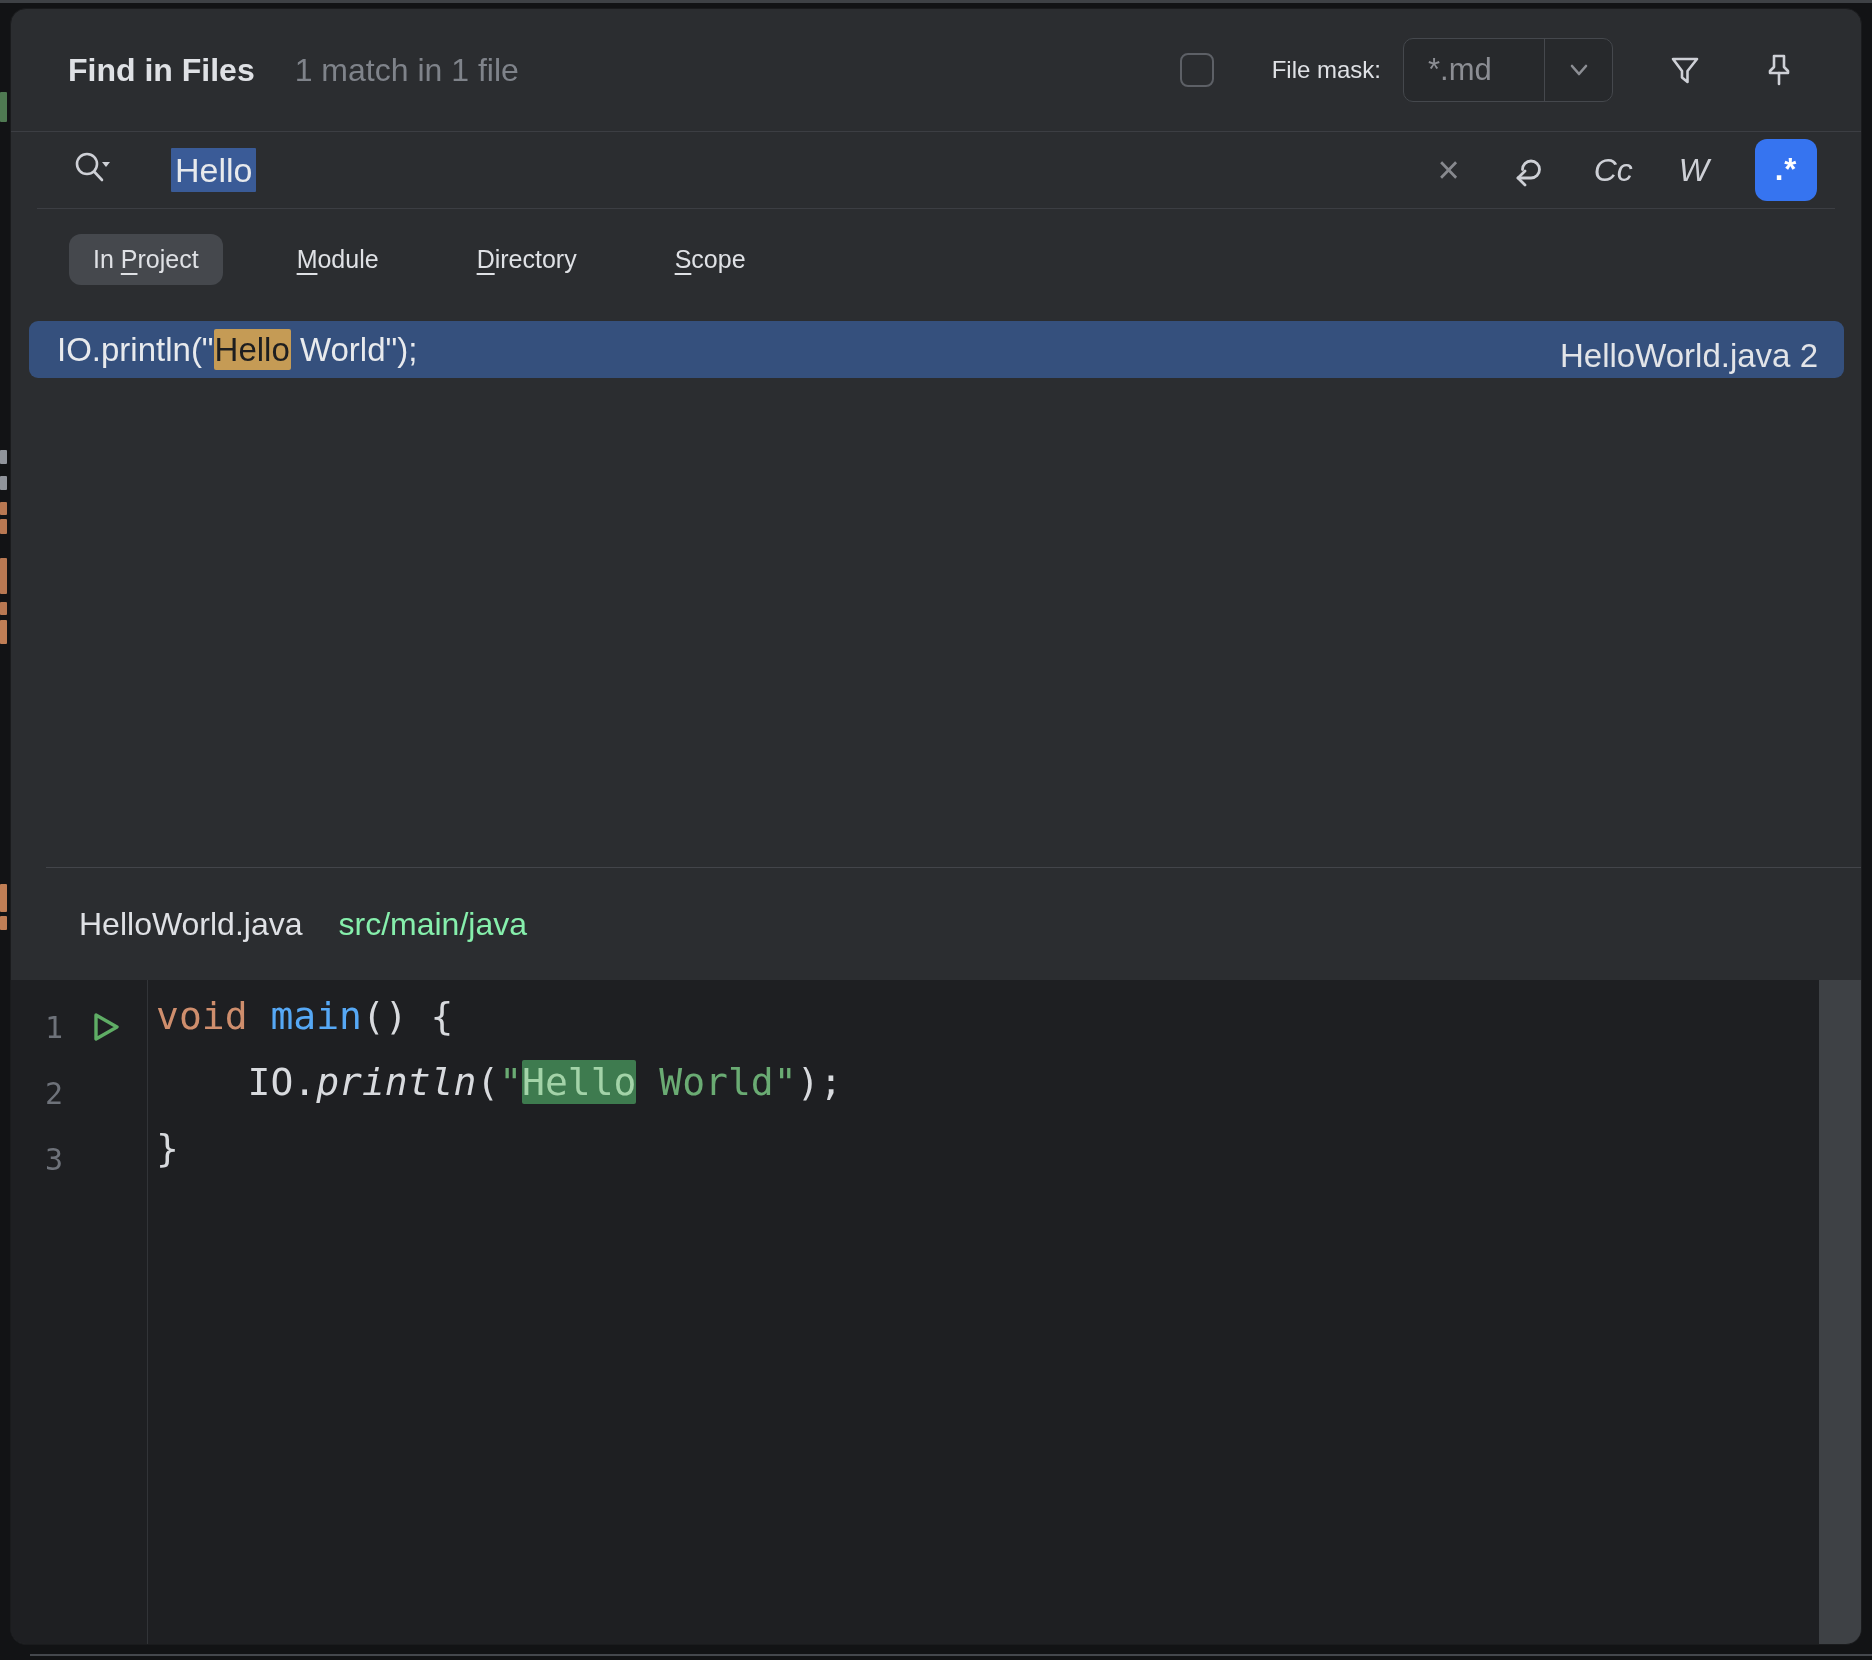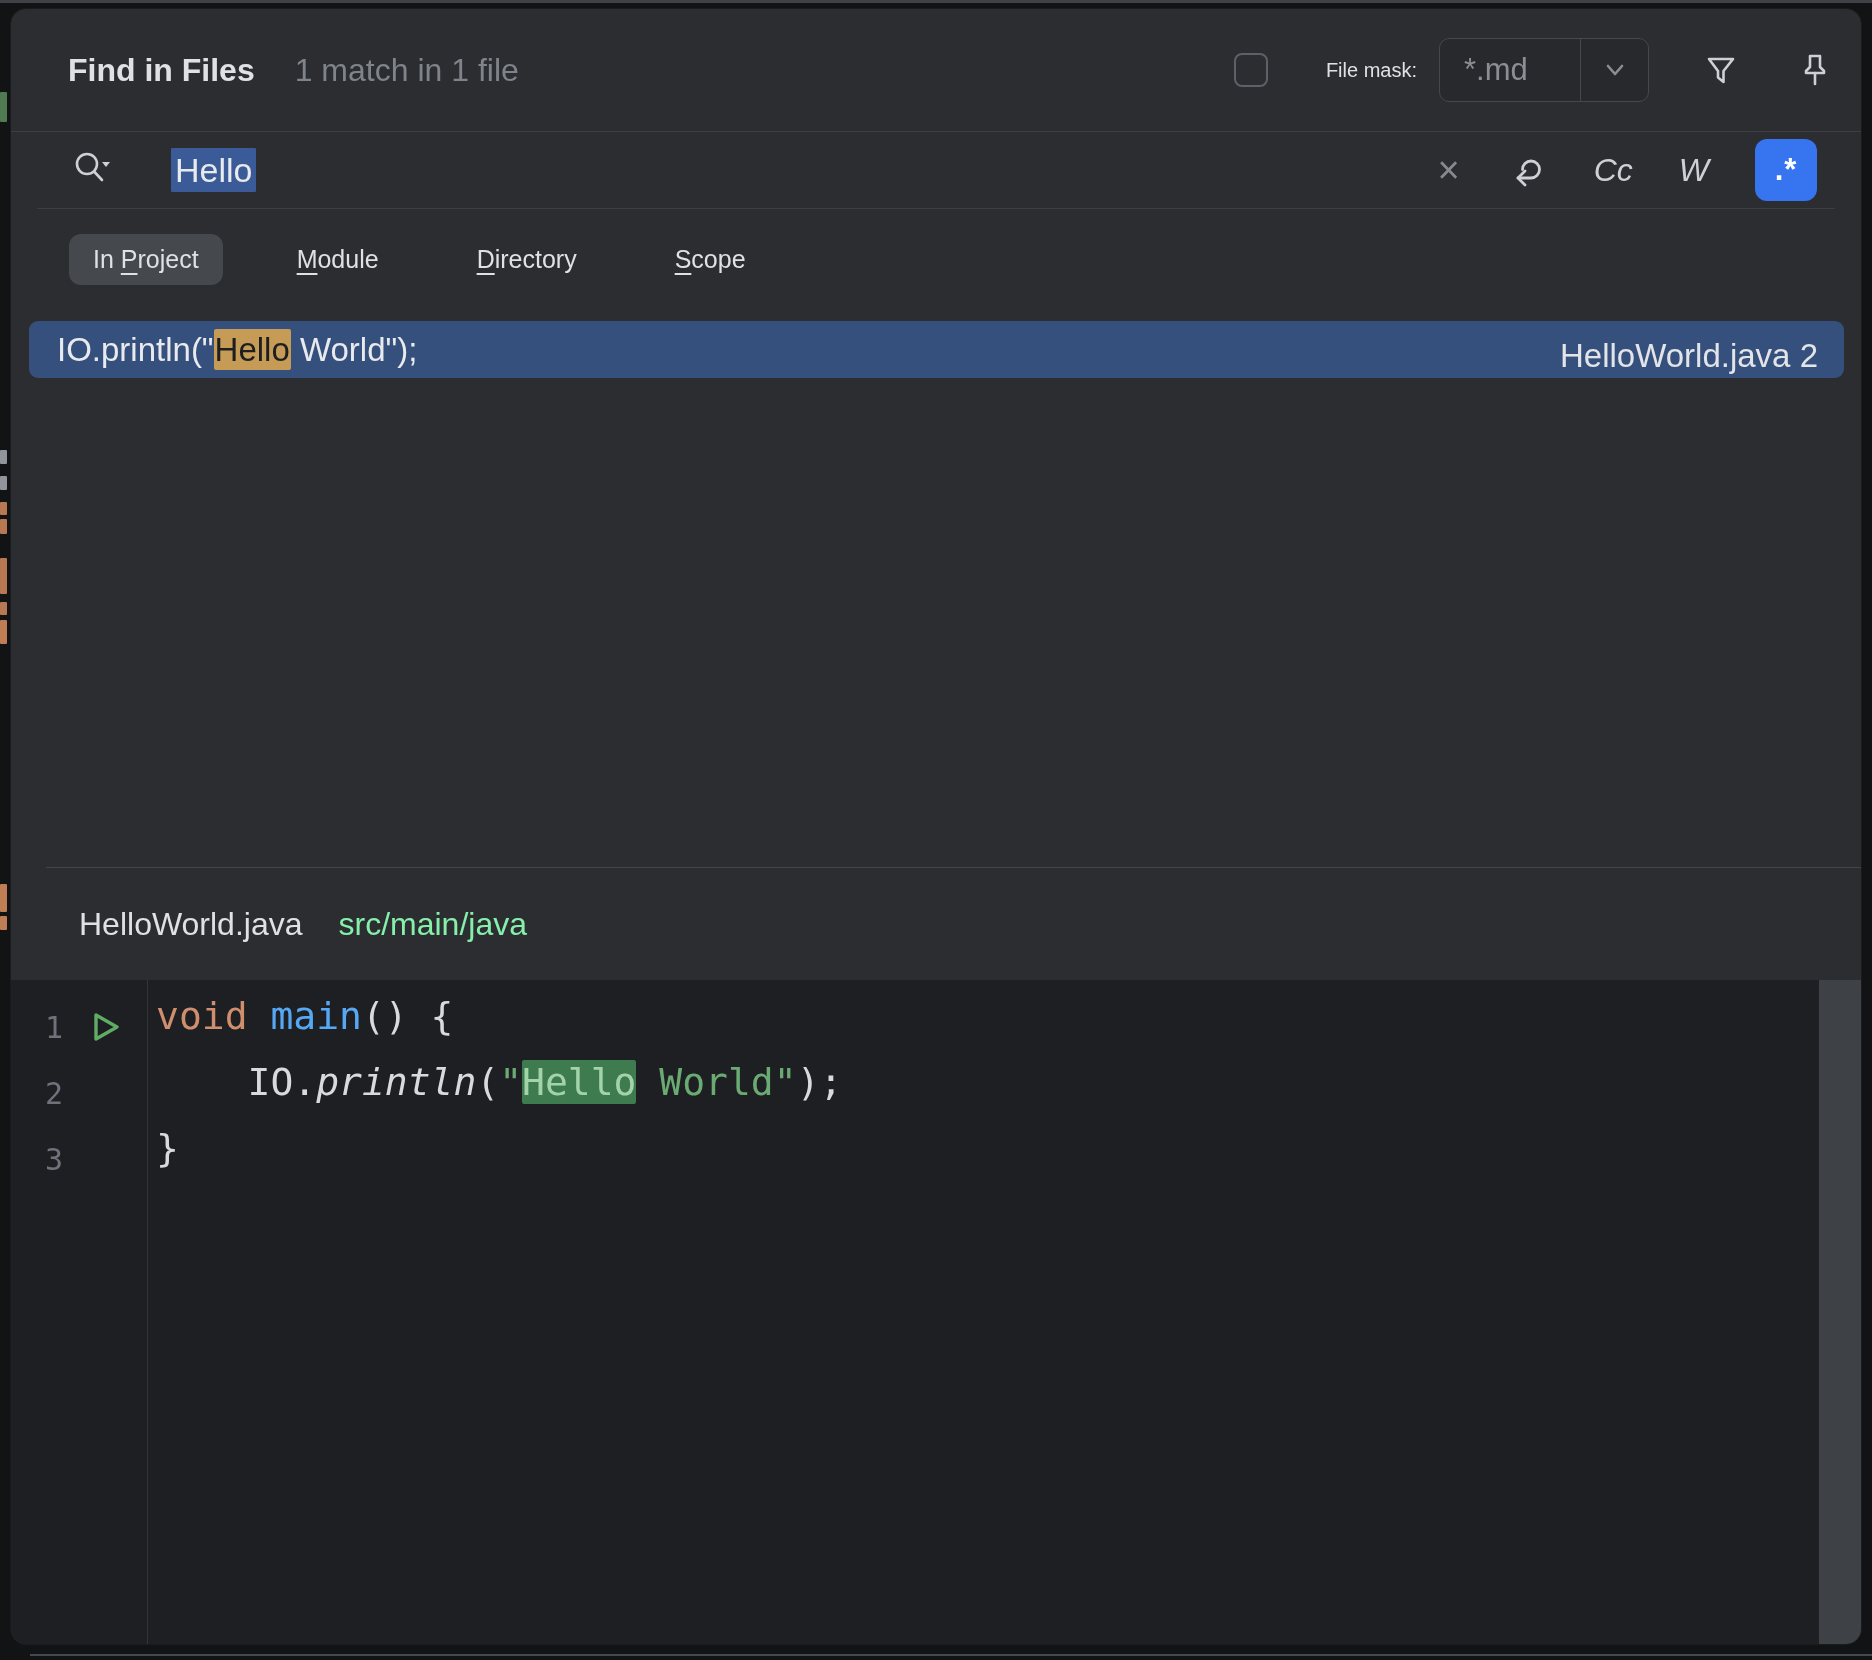--- a/index.html
+++ b/index.html
@@ -17,26 +17,26 @@
   .dialog {
     position:absolute; left:10px; top:8px; width:1852px; height:1637px;
     background:#2B2D30; border:1px solid #1A1B1D; border-radius:16px;
     display:flex; flex-direction:column; overflow:hidden;
   }
   .divider { height:1px; background:#3C3E43; flex:none; }
   .divider.inset { margin:0 26px; }
   .splitter { height:1px; background:#43454A; margin-left:35px; flex:none; }
 
   
-  .hdr { height:122px; flex:none; display:flex; align-items:center; padding:0 24px 0 57px; }
+  .hdr { height:122px; flex:none; display:flex; align-items:center; padding:0 60px 0 57px; }
   .hdr-title { font-size:32px; font-weight:bold; color:#DFE1E5; }
   .hdr-summary { font-size:32px; color:#7F838A; margin-left:40px; }
   .mask-group { margin-left:auto; display:flex; align-items:center; }
   .checkbox { width:34px; height:34px; border:2.5px solid #5D6066; border-radius:8px; background:transparent; flex:none; }
-  .mask-label { font-size:20px; color:#DFE1E5; margin-left:58px; }
+  .mask-label { font-size:24px; color:#DFE1E5; margin-left:58px; }
   .combo { margin-left:22px; width:210px; height:64px; border:1.5px solid #45484D; border-radius:10px; display:flex; align-items:stretch; background:#27292C; overflow:hidden; }
   .combo-val { flex:1; display:flex; align-items:center; padding-left:24px; font-size:31px; color:#8C8E94; }
   .combo-btn { width:68px; border-left:1.5px solid #45484D; display:flex; align-items:center; justify-content:center; }
   .icon-btn { display:flex; align-items:center; justify-content:center; }
   .hdr .icon-btn { margin-left:50px; width:44px; height:44px; }
 
   
   .search-row { height:76px; flex:none; display:flex; align-items:center; padding:0 44px 0 58px; }
   .search-query { margin-left:56px; font-size:34px; color:#E8EAED; }
   .search-query .sel { background:#3A5B97; padding:3px 4px; border-radius:1px; }

